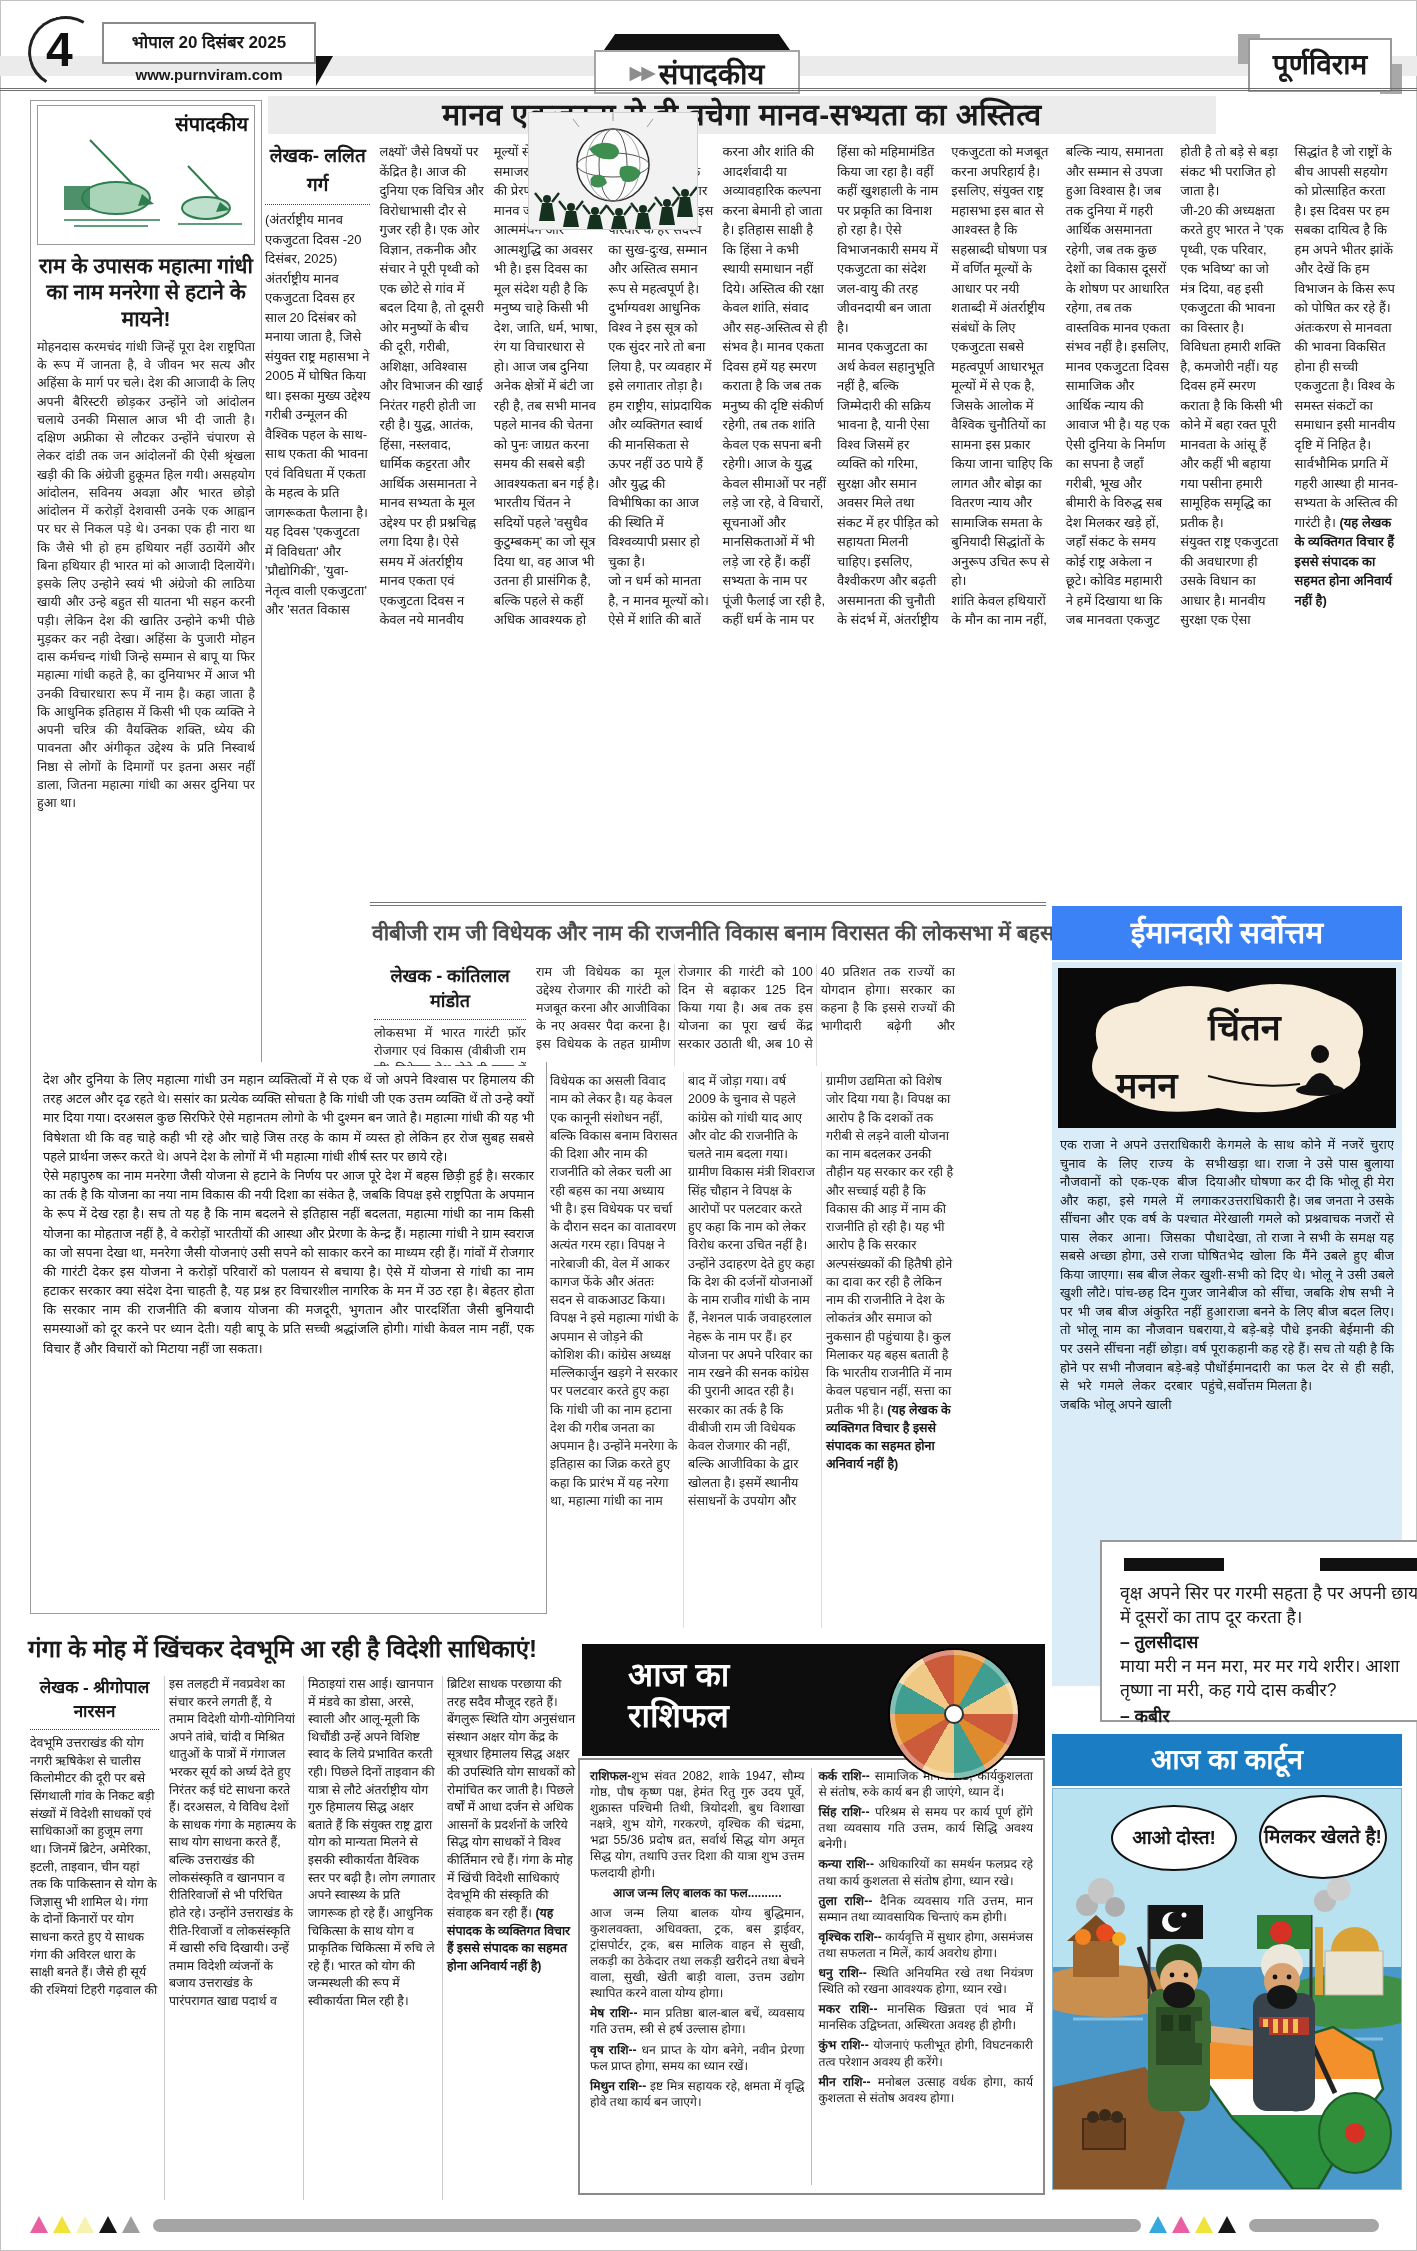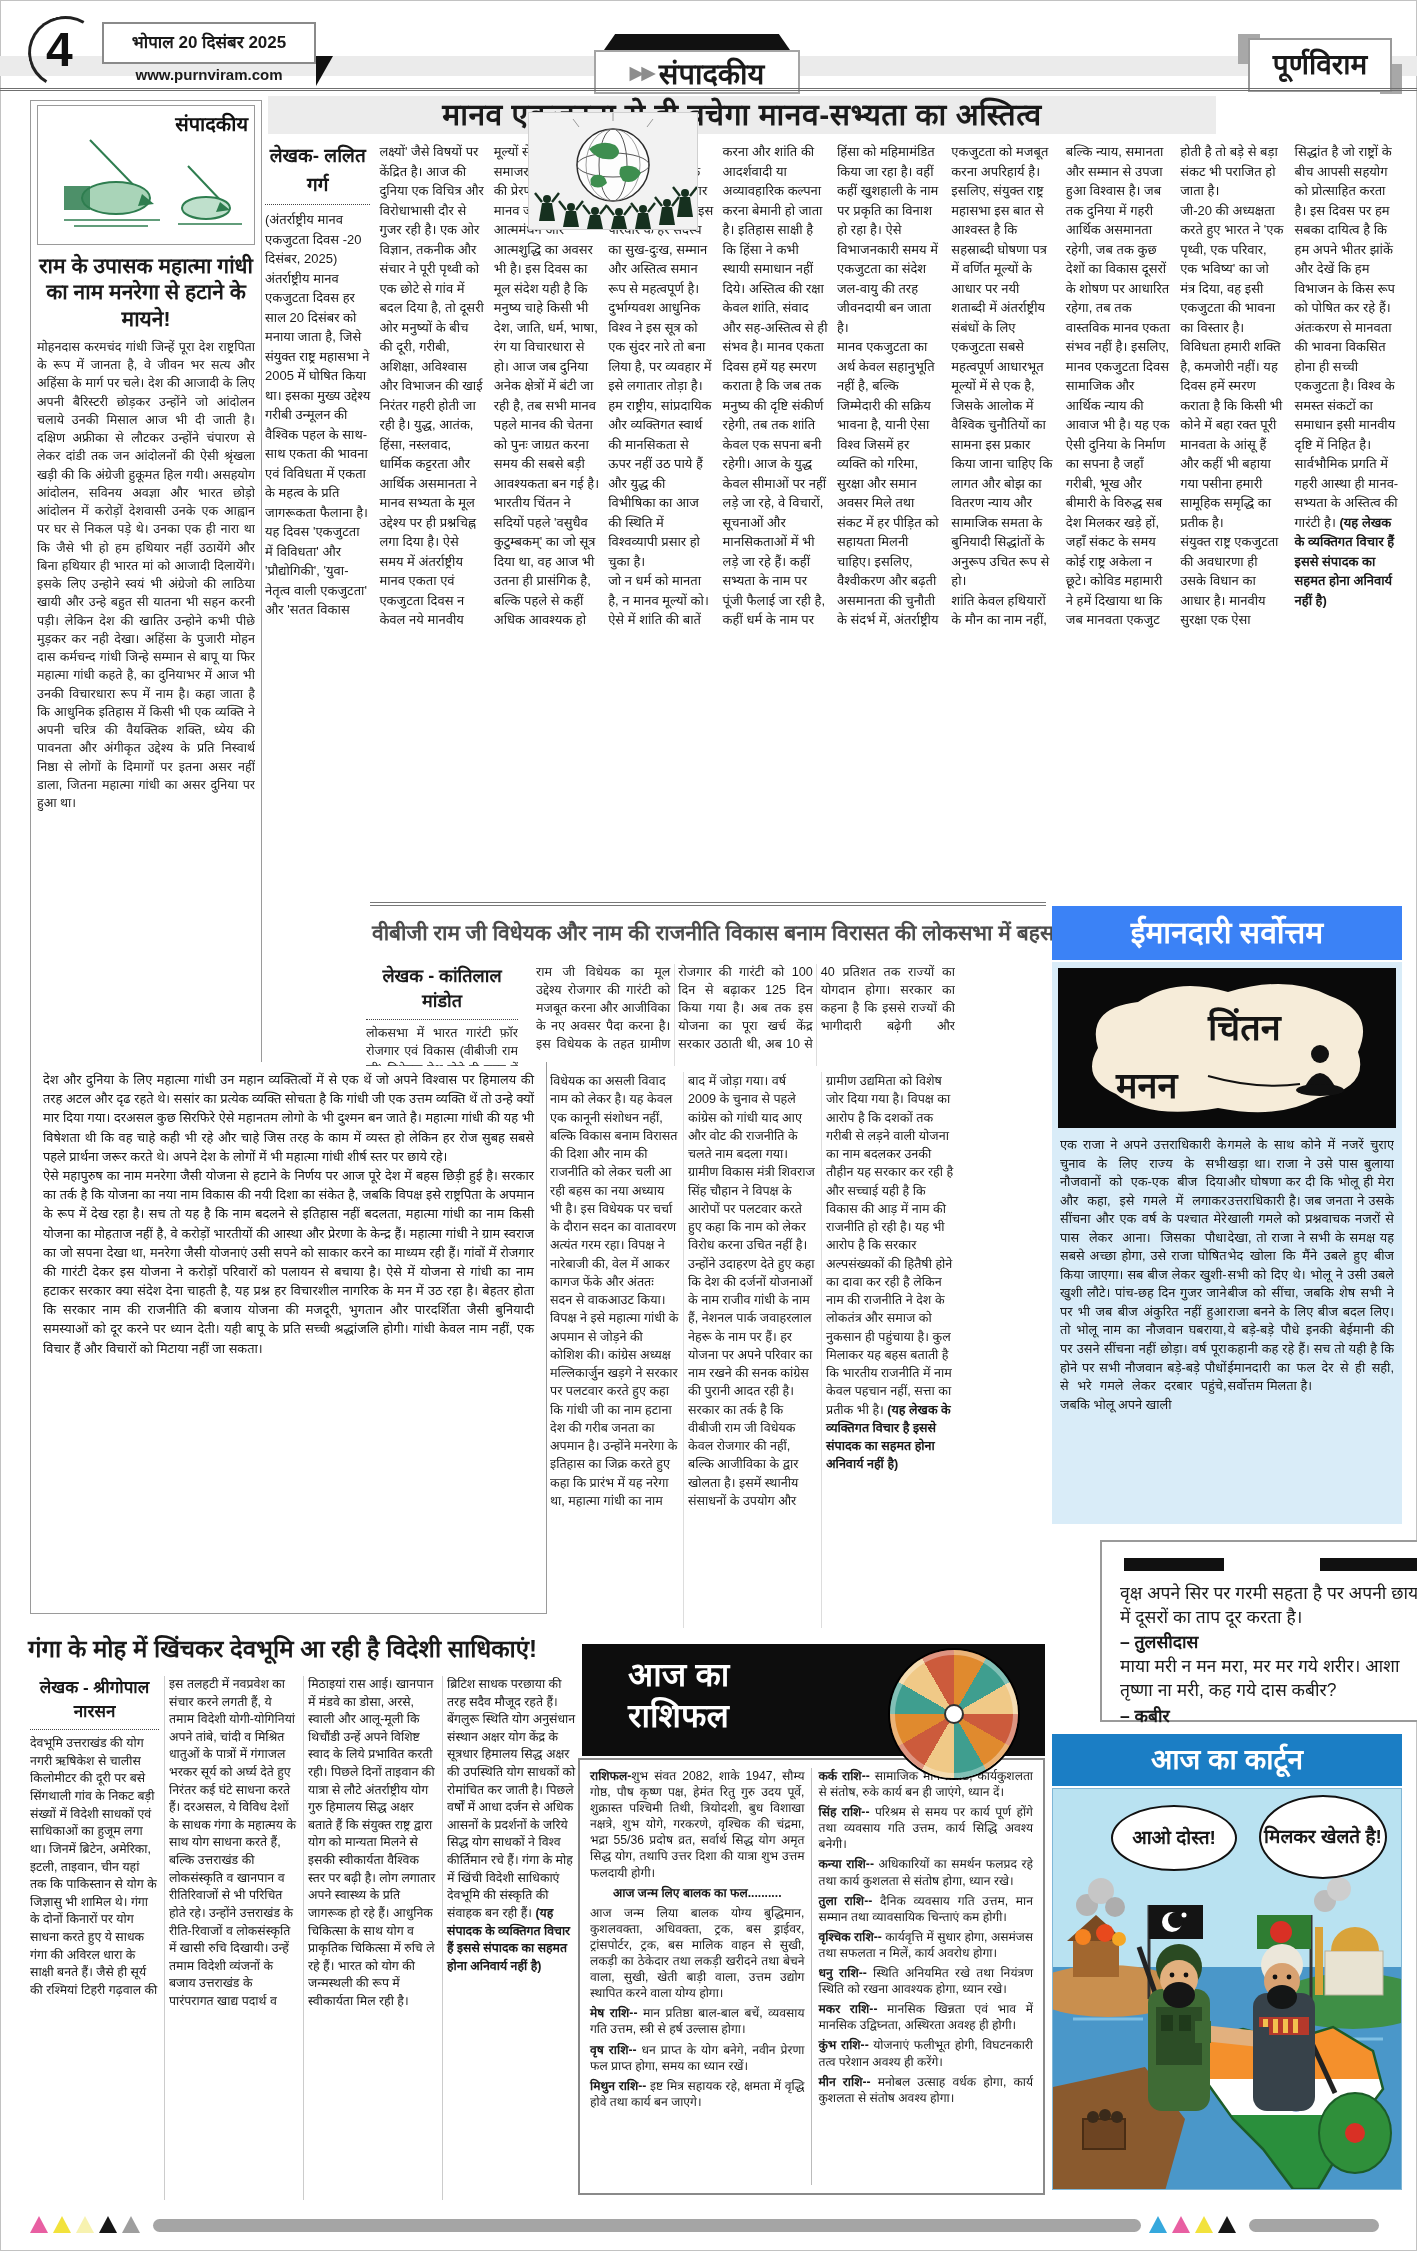--- a/index.html
+++ b/index.html
@@ -40,30 +40,30 @@
   .ma-headline{left:268px;top:96px;width:948px;height:38px;background:#ececec;text-align:center;
                font-size:30px;font-weight:bold;line-height:38px;letter-spacing:.5px;}
   .ma-globe{left:528px;top:112px;width:170px;height:118px;background:#f2f2f2;border:1px solid #d0d0d0;z-index:4;}
   .ma-body{left:265px;top:142px;width:1135px;height:756px;column-count:10;column-gap:9px;
            font-size:13px;line-height:1.5;overflow:hidden;}
   .ma-body .byline{font-size:19px;}
   .rule-mid{left:370px;top:902px;width:676px;height:4px;border-top:1px solid #777;border-bottom:1px solid #777;}
   
   .mi-headline{left:372px;top:910px;width:583px;height:46px;text-align:center;font-size:21px;font-weight:bold;
                color:#4d4d4d;white-space:nowrap;line-height:46px;}
-  .mi-byline{left:366px;top:964px;width:152px;height:102px;overflow:hidden;font-size:12.6px;line-height:1.4;text-align:justify;}
+  .mi-byline{left:374px;top:964px;width:152px;height:102px;overflow:hidden;font-size:12.6px;line-height:1.4;text-align:justify;}
   .mi-byline .byline{font-size:18px;}
   .mi-bodyA{left:536px;top:964px;width:419px;height:102px;column-count:3;column-gap:8px;column-rule:1px solid #ddd;
             font-size:12.6px;line-height:1.42;overflow:hidden;}
   .mi-bodyB{left:550px;top:1072px;width:405px;height:556px;column-count:3;column-gap:9px;column-rule:1px solid #ddd;
             font-size:12.6px;line-height:1.45;overflow:hidden;}
   
   .im-banner{left:1052px;top:906px;width:350px;height:54px;background:#3b82f6;color:#fff;text-align:center;
              font-size:30px;font-weight:bold;line-height:54px;}
-  .im-wrap{left:1052px;top:962px;width:350px;height:562px;background:#d9ecf8;}
+  .im-wrap{left:1052px;top:962px;width:350px;height:724px;background:#d9ecf8;}
   .im-img{position:absolute;left:6px;top:6px;width:338px;height:160px;background:#0a0a0a;overflow:hidden;}
   .im-word1{position:absolute;left:150px;top:34px;font-size:36px;font-weight:bold;color:#151515;}
   .im-word2{position:absolute;left:58px;top:92px;font-size:36px;font-weight:bold;color:#151515;}
   .im-cols{position:absolute;left:8px;top:174px;width:334px;height:380px;display:flex;gap:1px;}
   .im-col{flex:1;font-size:12.8px;line-height:1.45;text-align:justify;overflow:hidden;}
   
   .qt-box{left:1100px;top:1540px;width:350px;height:182px;border:2px solid #9a9a9a;background:#fff;padding:14px 18px;}
   .qt-bar1{position:absolute;left:22px;top:16px;width:100px;height:13px;background:#111;}
   .qt-bar2{position:absolute;left:218px;top:16px;width:105px;height:13px;background:#111;}
   .qt-text{font-size:17.5px;line-height:1.35;margin-top:26px;}

